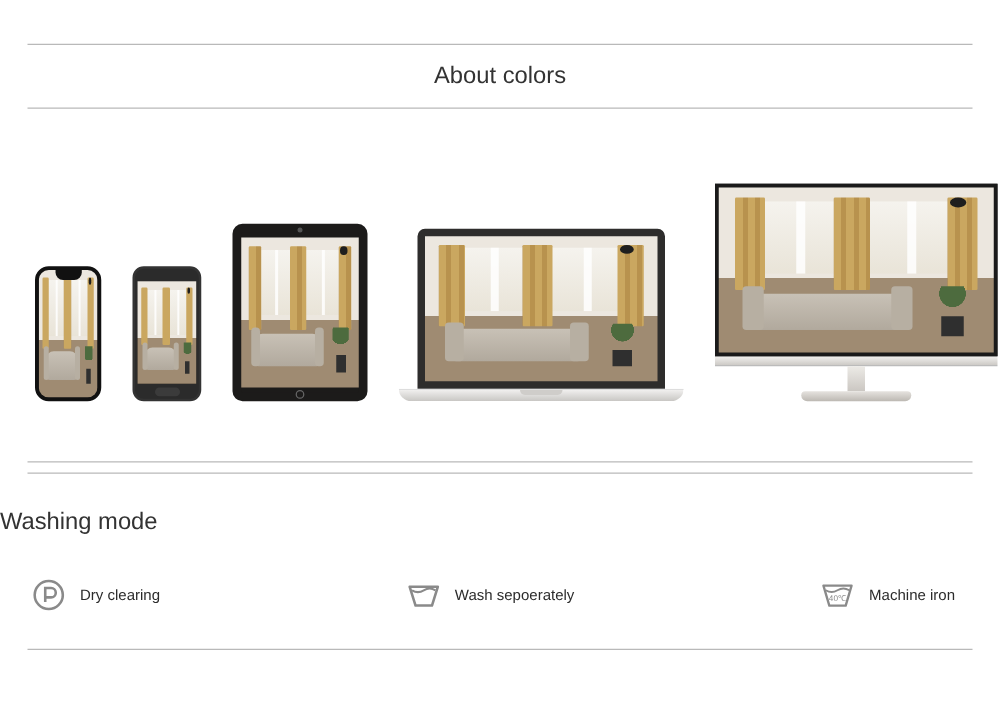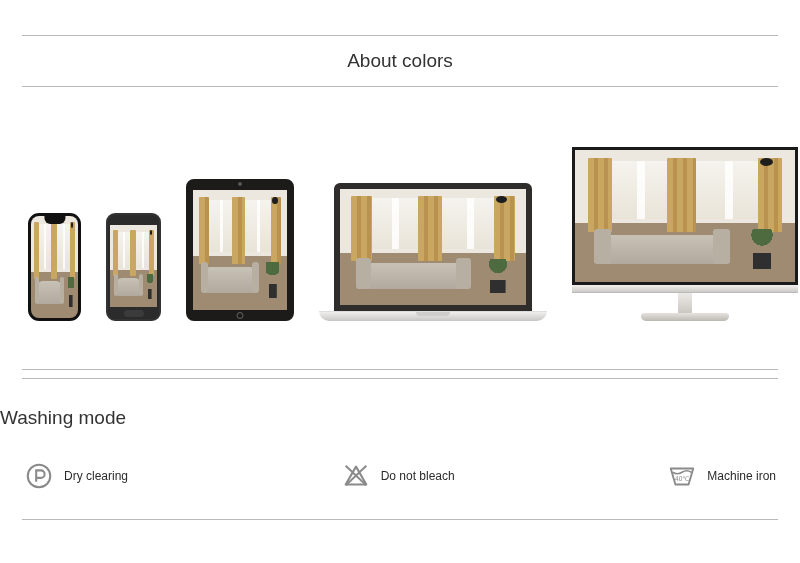--- a/index.html
+++ b/index.html
@@ -163,21 +163,21 @@
     border-radius:4px 4px 6px 6px;
   }
 
   
   .rule-after-devices { height:1px; background:#b9b9b9; margin: 0 22px; }
 
   
   .wash-head { padding: 28px 0 32px 0; text-align:left; font-size:19px; color:#333; }
   .care-row {
     display:flex; justify-content:space-between; align-items:center;
-    padding: 0 24px 28px 24px;
+    padding: 0 36px 28px 24px;
   }
   .care {
     display:flex; align-items:center; gap:10px;
     color:#2b2b2b;
   }
   .care .lbl { font-size:12px; }
   .ico {
     width:30px; height:30px; display:flex; align-items:center; justify-content:center;
     color:#7a7a7a;
   }
@@ -293,31 +293,30 @@
     <div class="care">
       <span class="ico">
         <svg viewBox="0 0 32 32" fill="none" stroke="#8a8a8a" stroke-width="2.2">
           <circle cx="16" cy="16" r="12"></circle>
           <path d="M13 22 V10 h5 a4 4 0 0 1 0 8 h-5"></path>
         </svg>
       </span>
       <span class="lbl">Dry clearing</span>
     </div>
 
-
     <div class="care">
       <span class="ico">
         <svg viewBox="0 0 32 32" fill="none" stroke="#8a8a8a" stroke-width="2.2" stroke-linejoin="round">
-          <path d="M16 6 L27 25 H5 Z"></path>
-          <line x1="5" y1="26" x2="27" y2="5"></line>
-          <line x1="5" y1="5" x2="27" y2="26"></line>
+          <path d="M4 9 h24 l-5 16 h-14 z"></path>
+          <path d="M6 12 q5 3 10 0 t10 0" stroke-width="1.8"></path>
         </svg>
       </span>
-      <span class="lbl">Do not bleach</span>
-    </div>
+      <span class="lbl">Wash sepoerately</span>
+    </div>
+
 
 
     <div class="care">
       <span class="ico">
         <svg viewBox="0 0 32 32" fill="none" stroke="#8a8a8a" stroke-width="2" stroke-linejoin="round">
           <path d="M4 8 h24 l-5 17 h-14 z"></path>
           <path d="M6 12 q5 3 10 0 t10 0" stroke-width="1.6"></path>
           <text x="16" y="21" text-anchor="middle" font-size="7" fill="#8a8a8a" stroke="none">40℃</text>
         </svg>
       </span>

